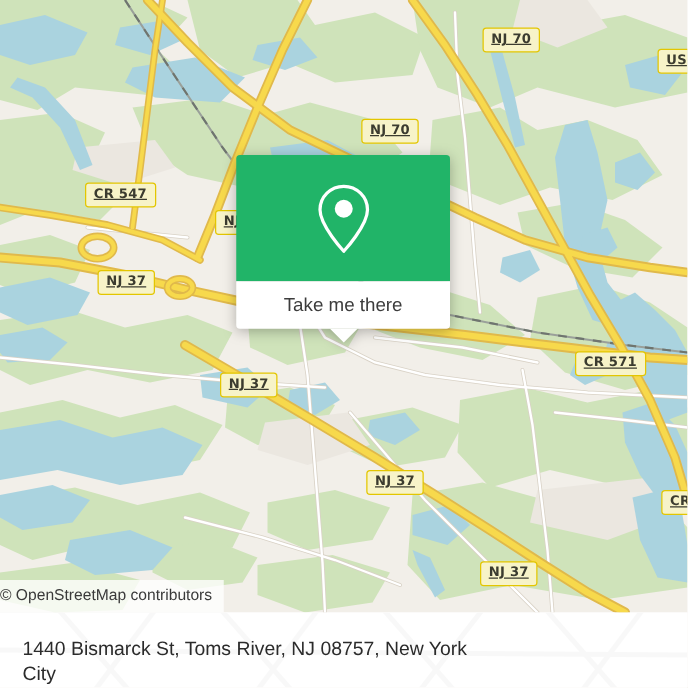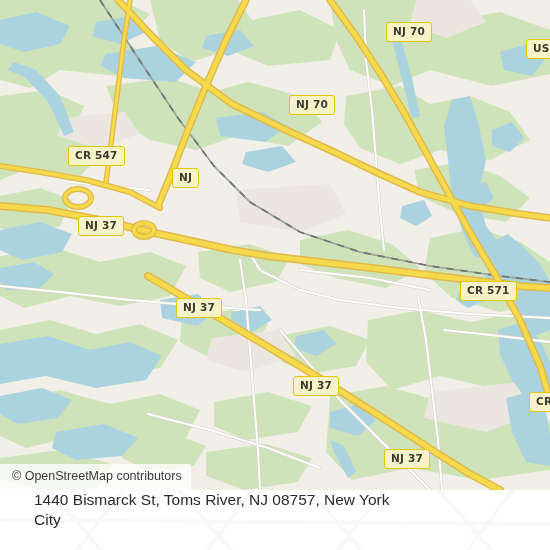--- a/index.html
+++ b/index.html
@@ -45,33 +45,34 @@
     border-radius: 3px;
     color: #3b3b2f;
     font-family: "DejaVu Sans", sans-serif;
     font-size: 10.5px;
     font-weight: bold;
     line-height: 1;
     padding: 3px 6px 4px 6px;
     white-space: nowrap;
     letter-spacing: 0.2px;
     box-sizing: border-box;
+    text-decoration: underline;
   }
 
   
   #attribution {
     position: absolute;
     left: 0;
     top: 464px;
     background: rgba(255,255,255,0.78);
     color: #3a3a3a;
     font-family: "Liberation Sans", sans-serif;
     font-size: 12.5px;
     line-height: 1;
-    padding: 6px 9px 7px 12px;
+    padding: 6px 9px 7px 0;
     white-space: nowrap;
     z-index: 40;
   }
 
   
   #popup {
     position: absolute;
     left: 189px;
     top: 124px;
     width: 171px;
@@ -126,23 +127,23 @@
     position: absolute;
     left: 0; top: 0;
     width: 550px; height: 60px;
     opacity: 0.5;
   }
   #footer-inner {
     position: absolute;
     left: 0; top: 0;
     width: 442px; height: 60px;
     display: flex;
-    align-items: flex-start;
+    align-items: flex-end;
     justify-content: space-between;
-    padding: 0 14px 0 34px;
+    padding: 0 14px 0 18px;
     box-sizing: border-box;
   }
   #footer-address {
     color: #2b2b2b;
     font-family: "Liberation Sans", sans-serif;
     font-size: 15.5px;
     line-height: 1.28;
     max-width: 375px;
   }
   #brand {
@@ -329,20 +330,34 @@
     <div class="shield" style="left:78px;  top:216px;">NJ 37</div>
     <div class="shield" style="left:172px; top:168px;">NJ</div>
     <div class="shield" style="left:176px; top:298px;">NJ 37</div>
     <div class="shield" style="left:460px; top:281px;text-align:right;">CR 571</div>
     <div class="shield" style="left:293px; top:376px;">NJ 37</div>
     <div class="shield" style="left:529px; top:392px;">CR</div>
     <div class="shield" style="left:384px; top:449px;">NJ 37</div>
 
     <div id="attribution">© OpenStreetMap contributors</div>
 
+    <div id="popup">
+      <div id="popup-head">
+        <span>
+          <svg width="52" height="62" viewBox="0 0 52 62" fill="none">
+            <path d="M26 5 C15.5 5 7 13.4 7 23.8 C7 36.5 26 57 26 57 C26 57 45 36.5 45 23.8 C45 13.4 36.5 5 26 5 Z" stroke="#ffffff" stroke-width="2.6" fill="none" stroke-linejoin="round"></path>
+            <circle cx="26" cy="23" r="7.2" fill="#ffffff"></circle>
+          </svg>
+        </span>
+      </div>
+      <div id="popup-body">
+        <span id="popup-label">Take me there</span>
+      </div>
+      <div id="popup-tip"></div>
+    </div>
   </div>
 
   <div id="footer">
     <svg id="footer-watermark" viewBox="0 0 550 60" preserveAspectRatio="none">
       <rect x="0" y="0" width="550" height="60" fill="#ffffff"></rect>
       <g stroke="#f2f2f2" stroke-width="4" fill="none">
         <path d="M40,-10 L110,70"></path>
         <path d="M130,-10 L70,70"></path>
         <path d="M170,-10 L240,70"></path>
         <path d="M260,-10 L200,70"></path>

